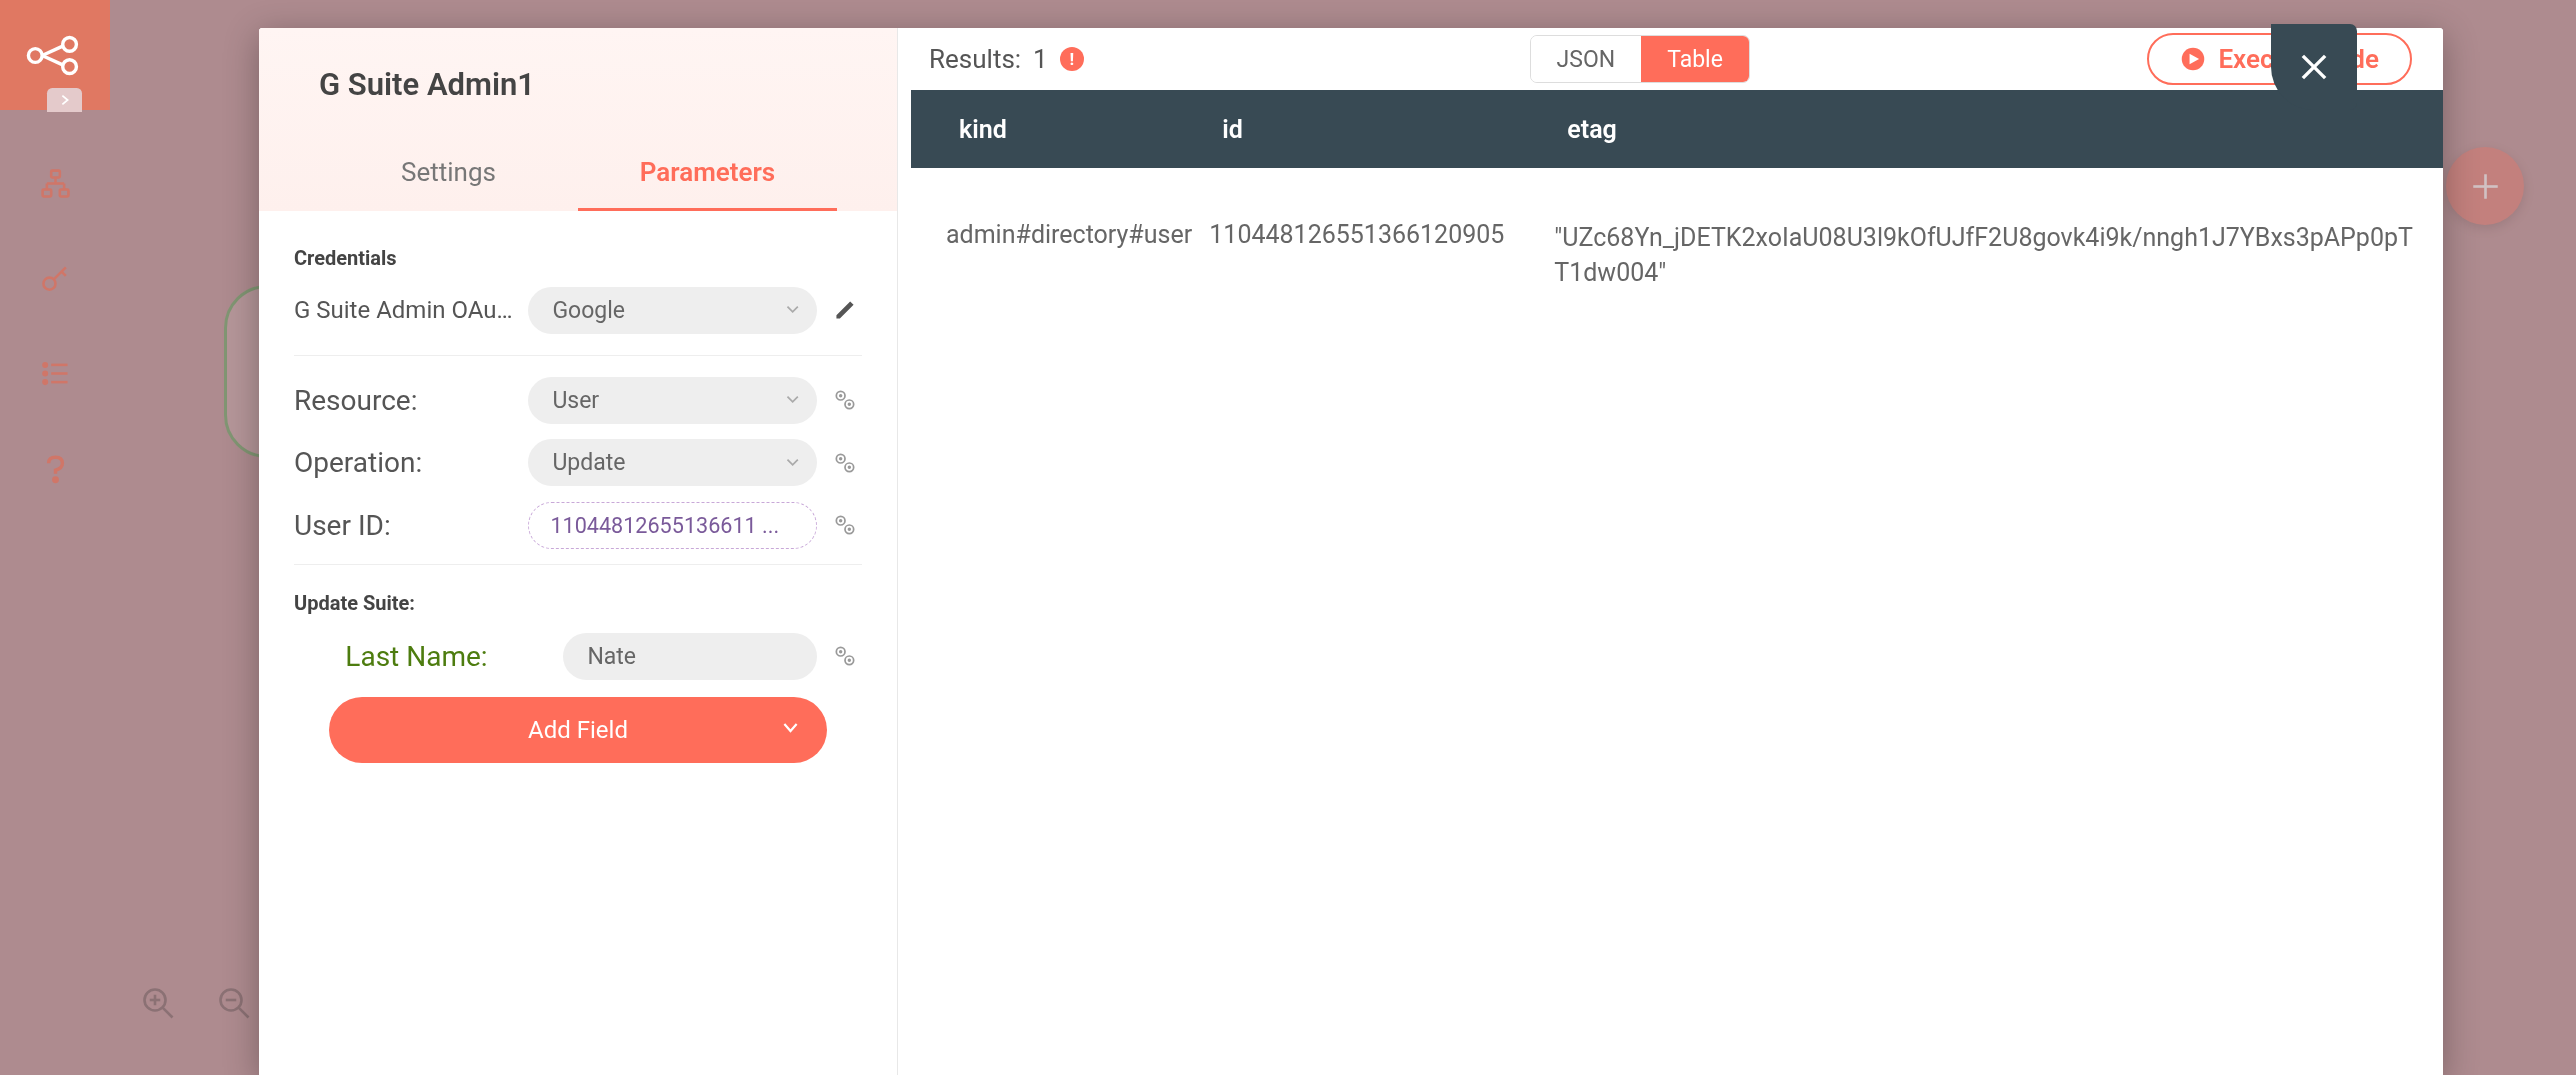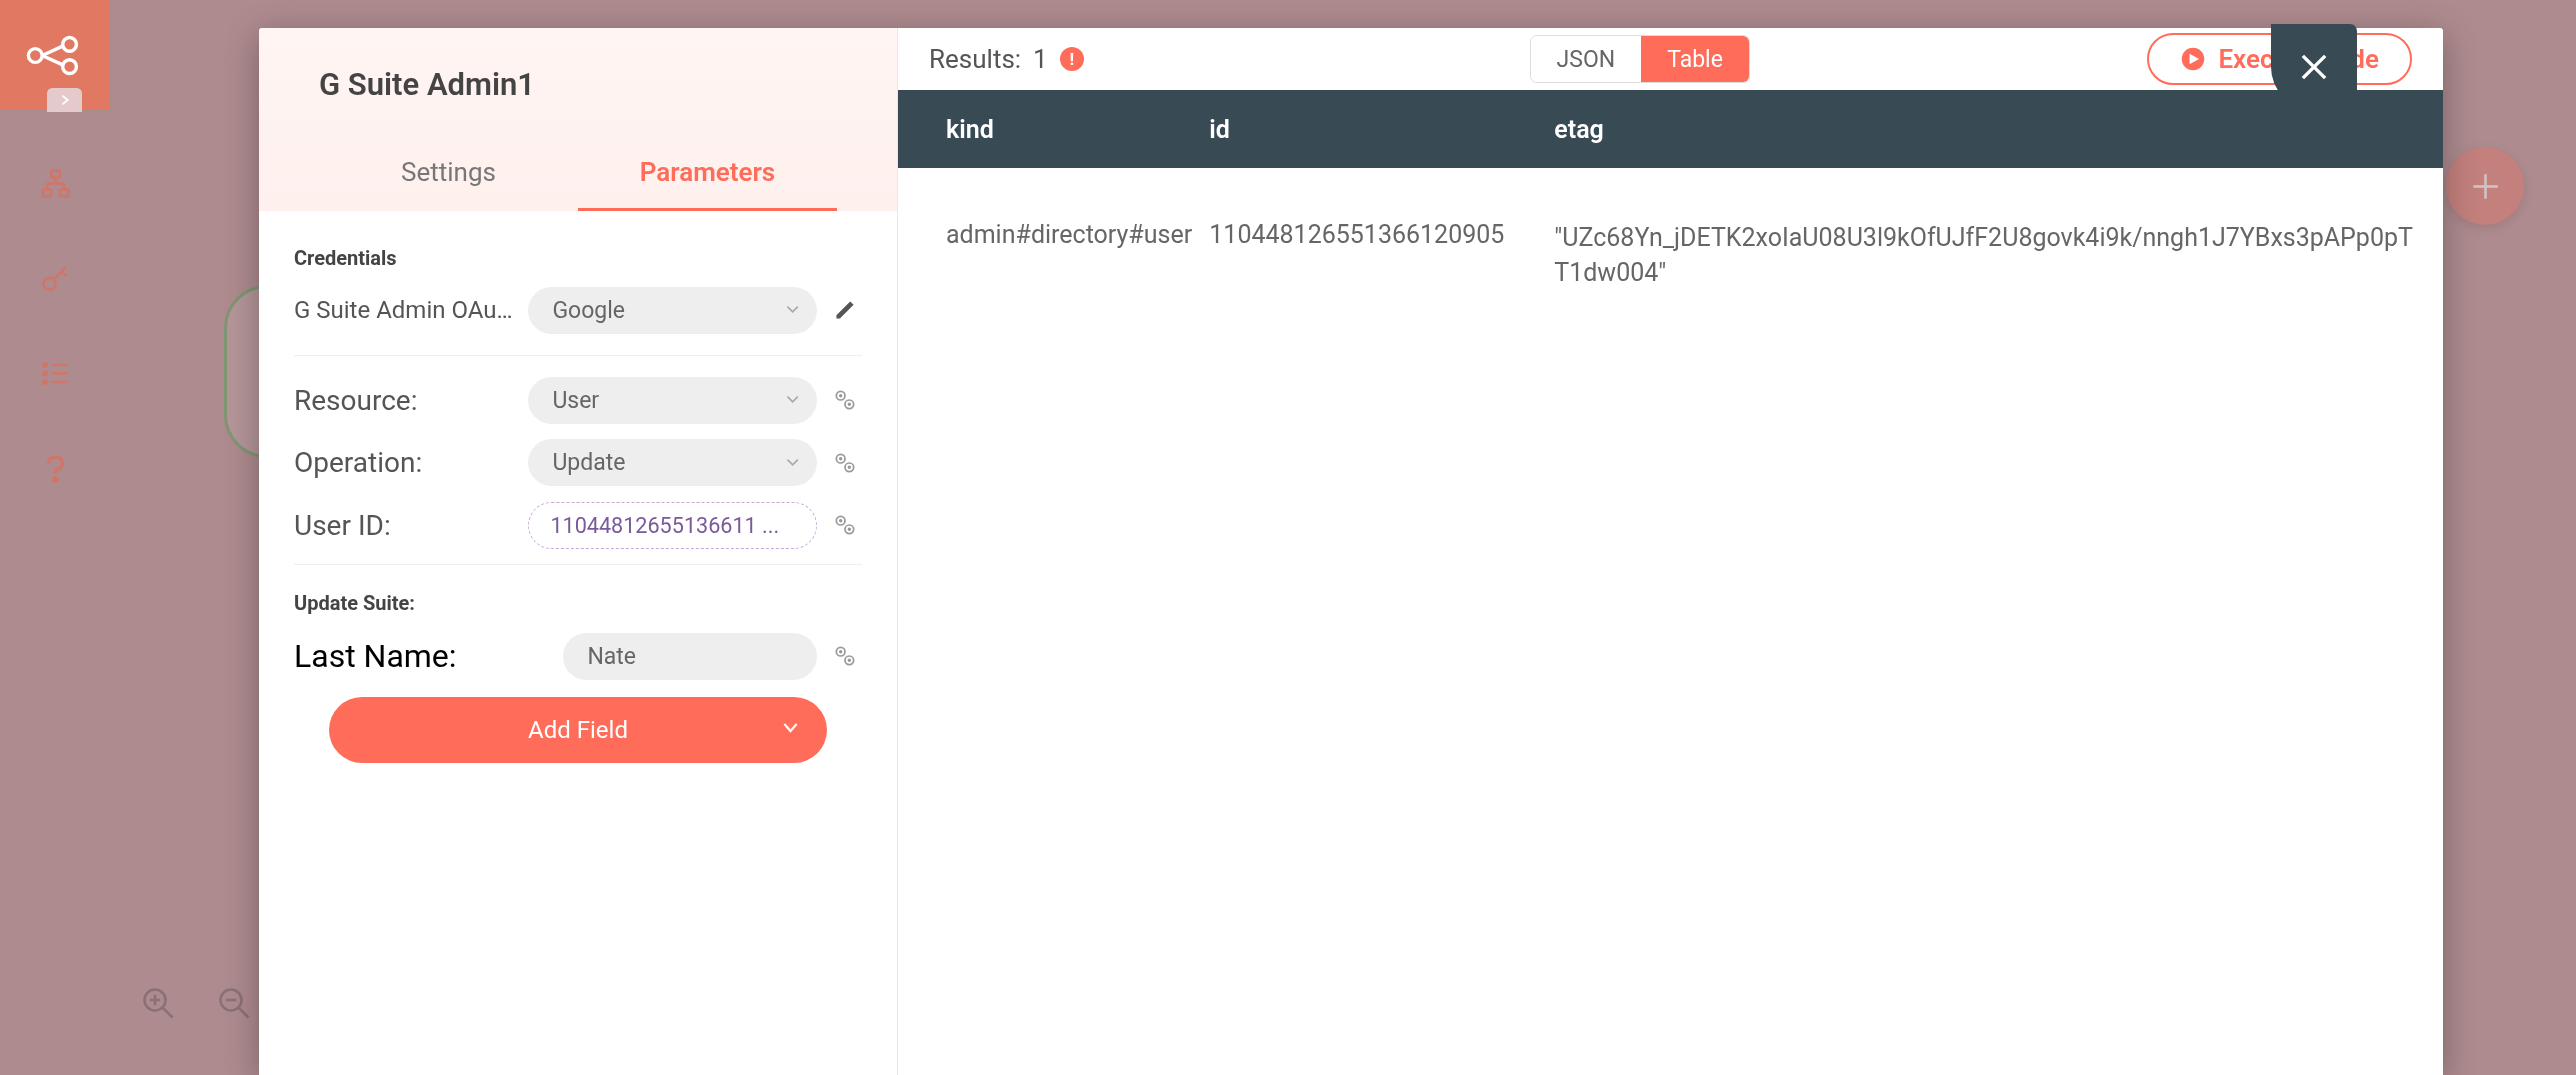--- a/index.html
+++ b/index.html
@@ -200,23 +200,23 @@
   gap: 10.4px;
   margin-bottom: 15.5px;
 }
 .param-label {
   flex: 0 0 224px;
   font-size: 28px;
   color: #555;
 }
 .param-label-right {
   flex: 0 0 259px;
-  text-align: left;
-  font-size: 32px;
-  color: #000000;
+  text-align: center;
+  font-size: 28px;
+  color: #4d7c0f;
   padding-right: 14px;
 }
 .expr-input {
   flex: 1;
   border: 1.7px dashed #c8a8d8;
   border-radius: 24px;
   height: 47px;
   display: flex;
   align-items: center;
   padding: 0 21px;
@@ -349,20 +349,21 @@
   width: 100%;
 }
 .thead-row {
   background: #384a54;
   color: #fff;
   display: flex;
   height: 78px;
   align-items: center;
   font-size: 25px;
   font-weight: 600;
+  margin-left: 13px;
 }
 .th-kind { width: 294px; padding-left: 48px; }
 .th-id   { width: 345px; padding-left: 17.3px; }
 .th-etag { flex: 1; padding-left: 17.3px; }
 .tbody-row {
   display: flex;
   padding: 52px 0;
   color: #666;
   font-size: 25px;
   align-items: flex-start;

